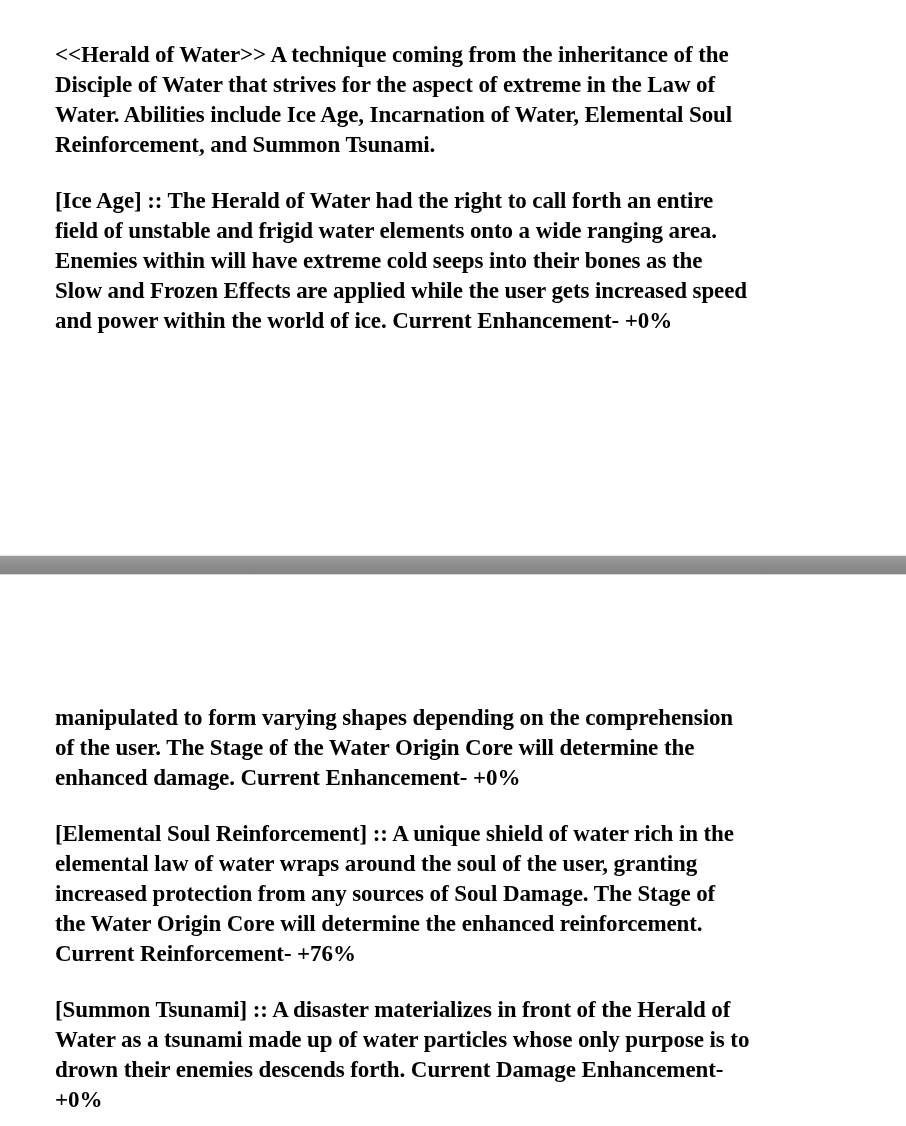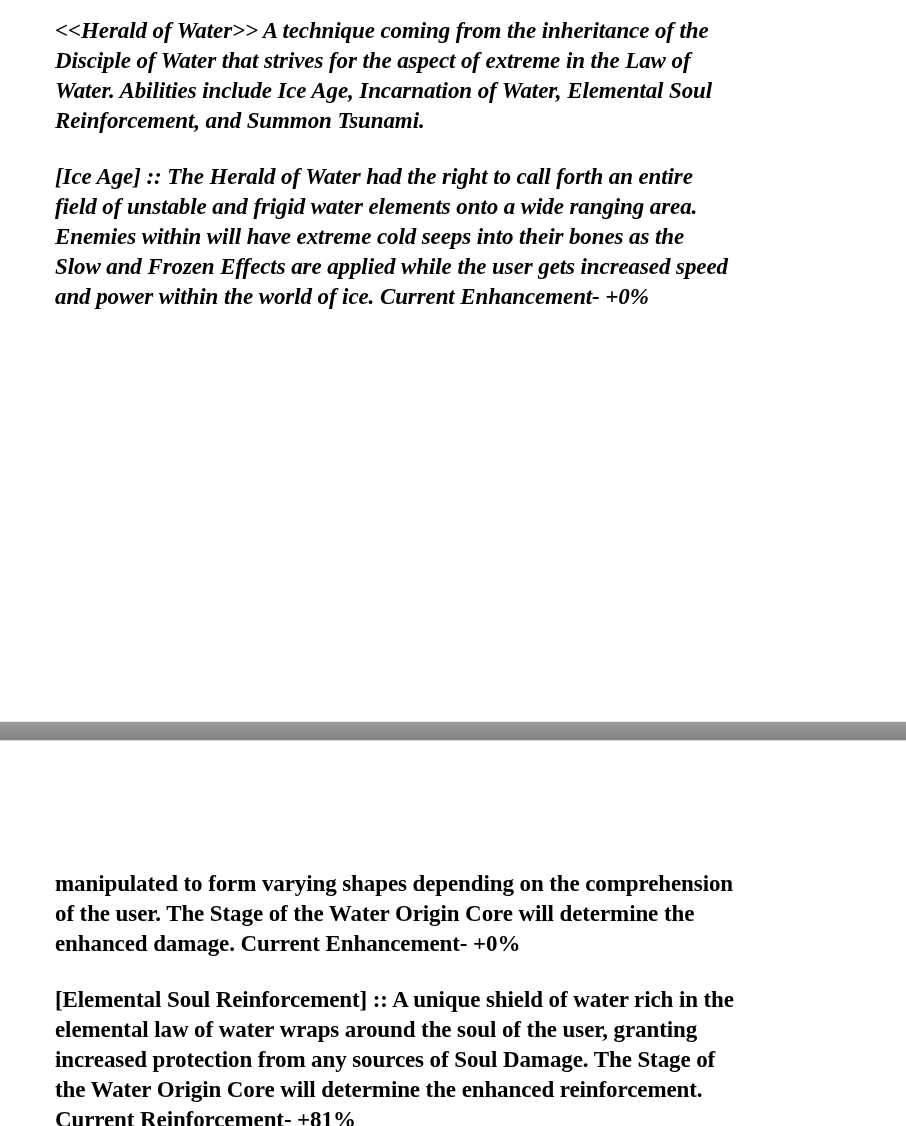--- a/index.html
+++ b/index.html
@@ -14,23 +14,22 @@
     font-family: "Liberation Serif", "DejaVu Serif", serif;
     color: #000000;
   }
   .page {
     box-sizing: border-box;
     padding-left: 55px;
     padding-right: 20px;
     background: #ffffff;
   }
   .page-top {
-    height: 721px;
-    padding-top: 16px;
-    font-style: italic;
+    height: 555px;
+    padding-top: 40px;
   }
   .page-bottom {
     height: 551px;
     padding-top: 128px;
   }
   .para {
     margin: 0 0 26px 0;
     font-size: 23px;
     font-weight: bold;
     line-height: 30px;
@@ -66,14 +65,18 @@
 <div class="page-divider"></div>
 
 <div class="page page-bottom">
   <p class="para">manipulated to form varying shapes depending on the comprehension
 of the user. The Stage of the Water Origin Core will determine the
 enhanced damage. Current Enhancement- +0%</p>
   <p class="para">[Elemental Soul Reinforcement] :: A unique shield of water rich in the
 elemental law of water wraps around the soul of the user, granting
 increased protection from any sources of Soul Damage. The Stage of
 the Water Origin Core will determine the enhanced reinforcement.
-Current Reinforcement- +81%</p>
+Current Reinforcement- +76%</p>
+  <p class="para">[Summon Tsunami] :: A disaster materializes in front of the Herald of
+Water as a tsunami made up of water particles whose only purpose is to
+drown their enemies descends forth. Current Damage Enhancement-
++0%</p>
 </div>
 
 </body></html>

